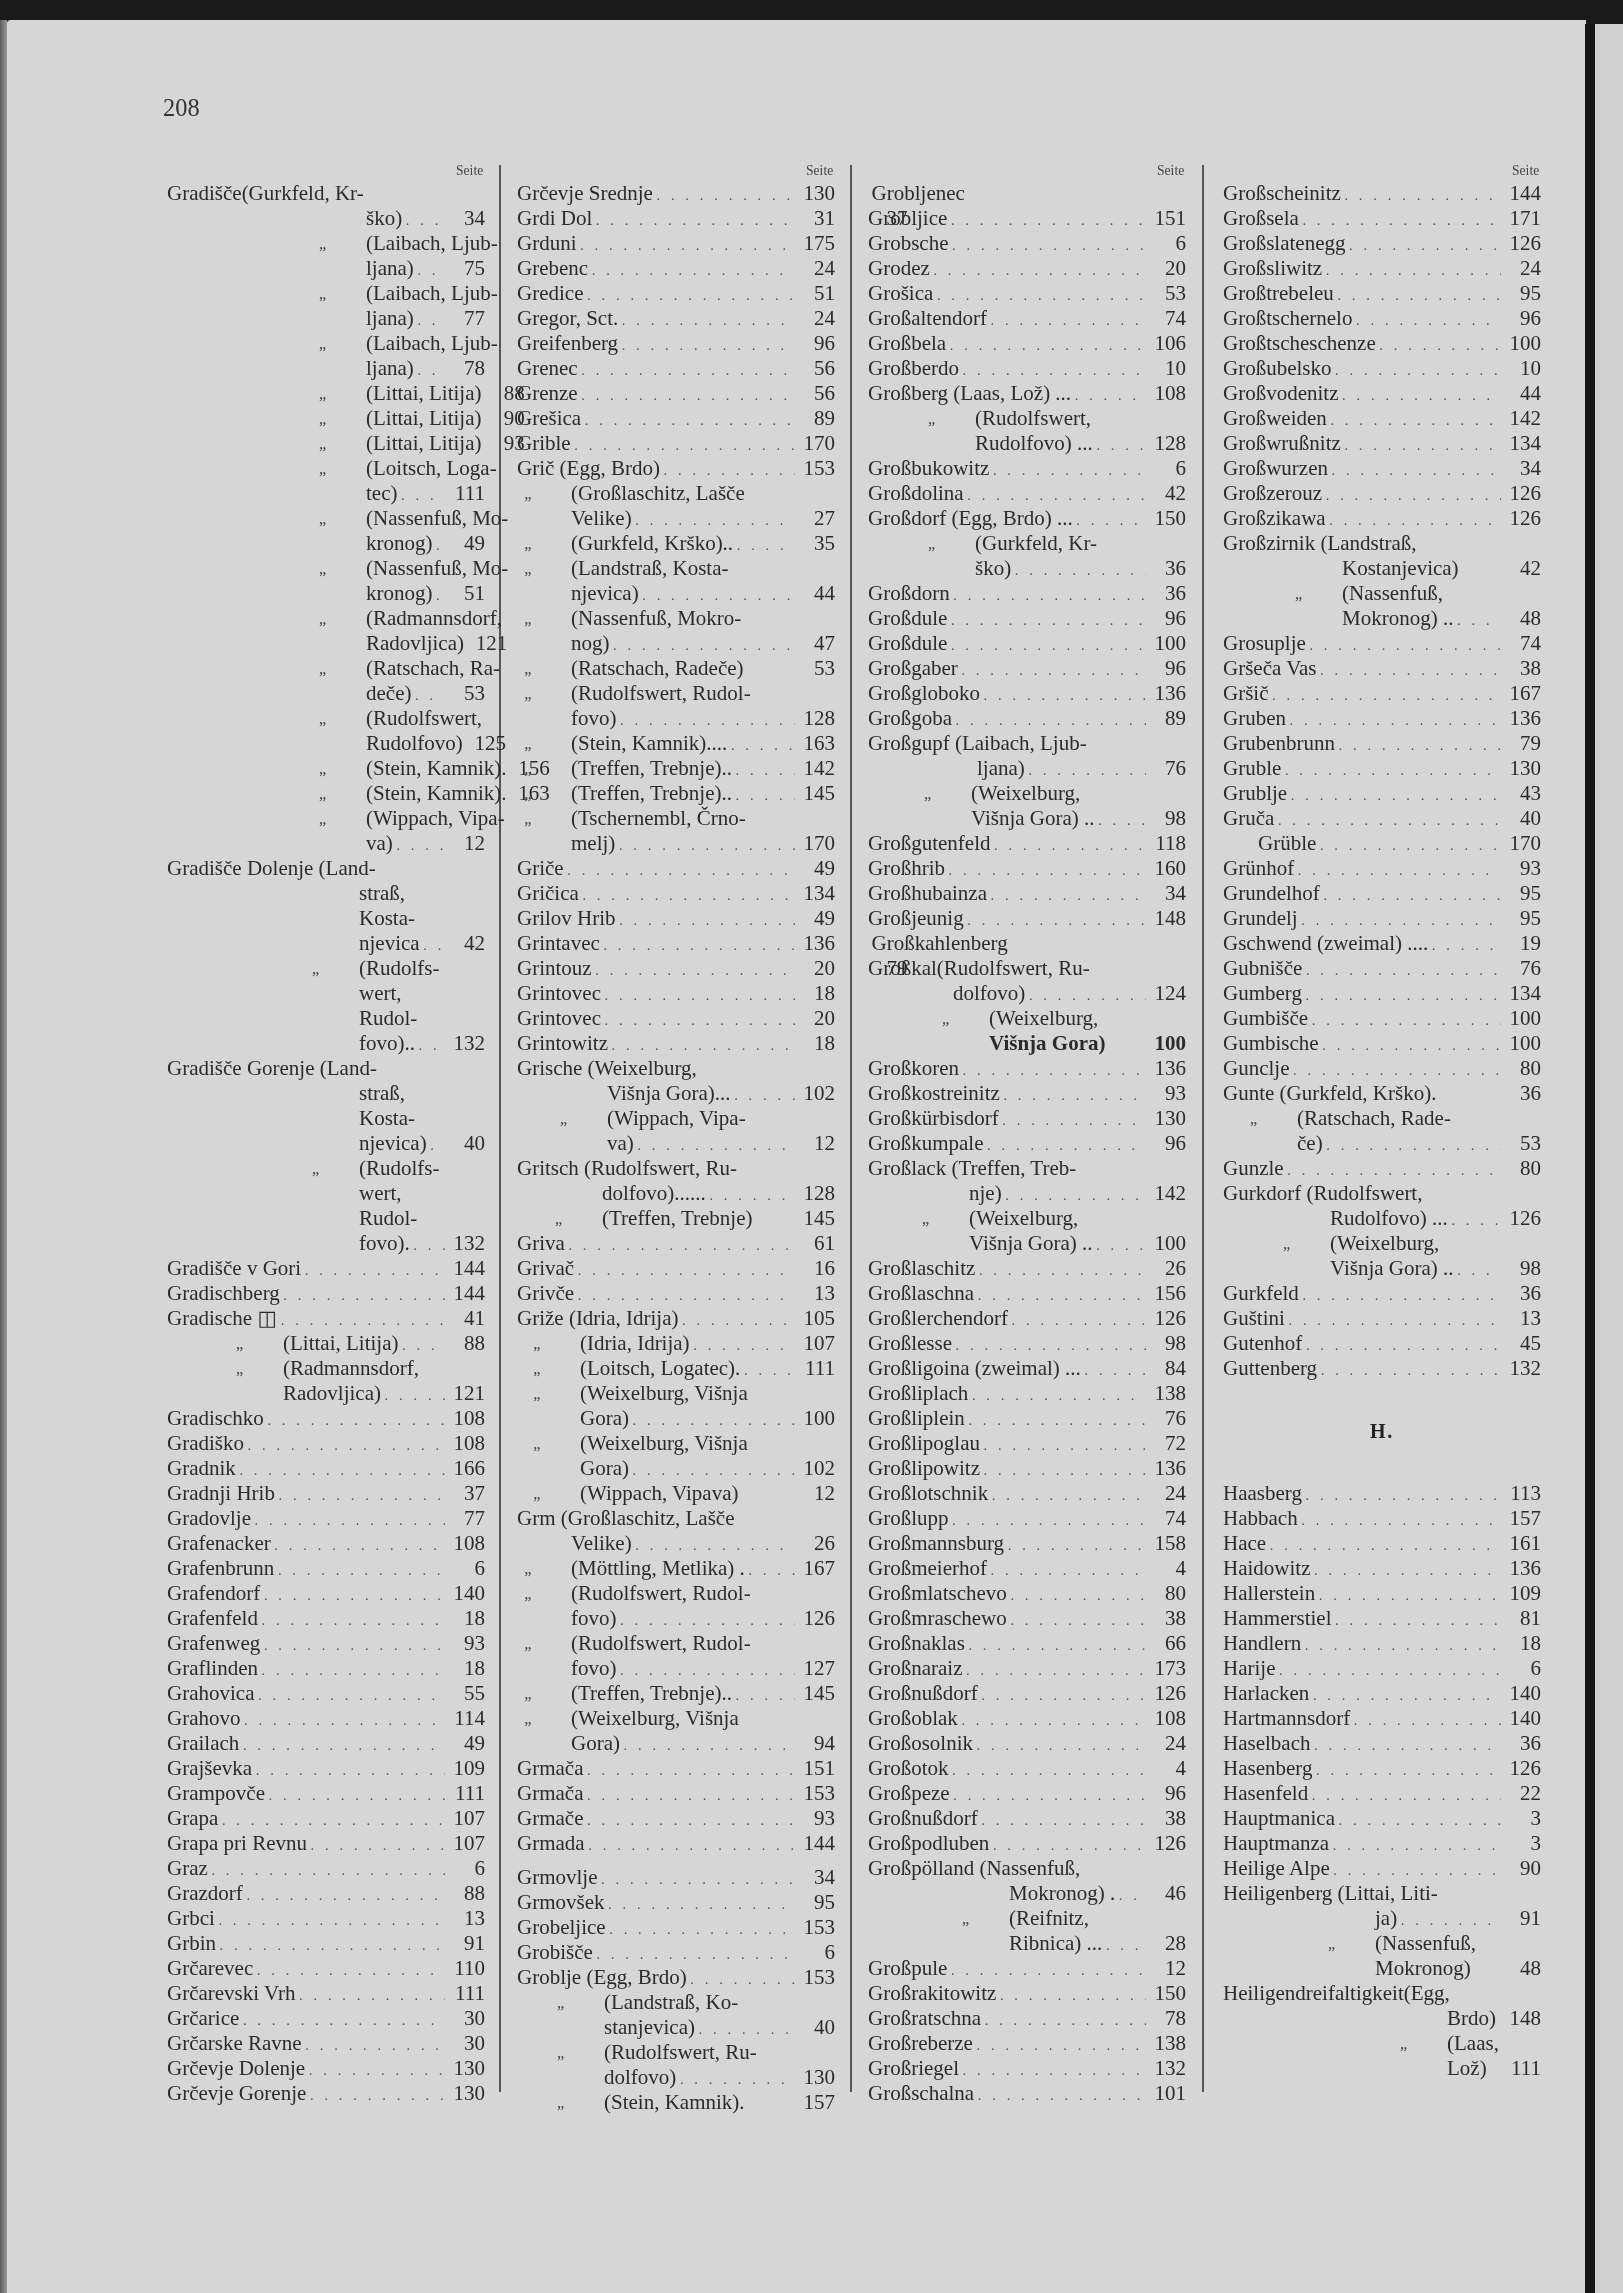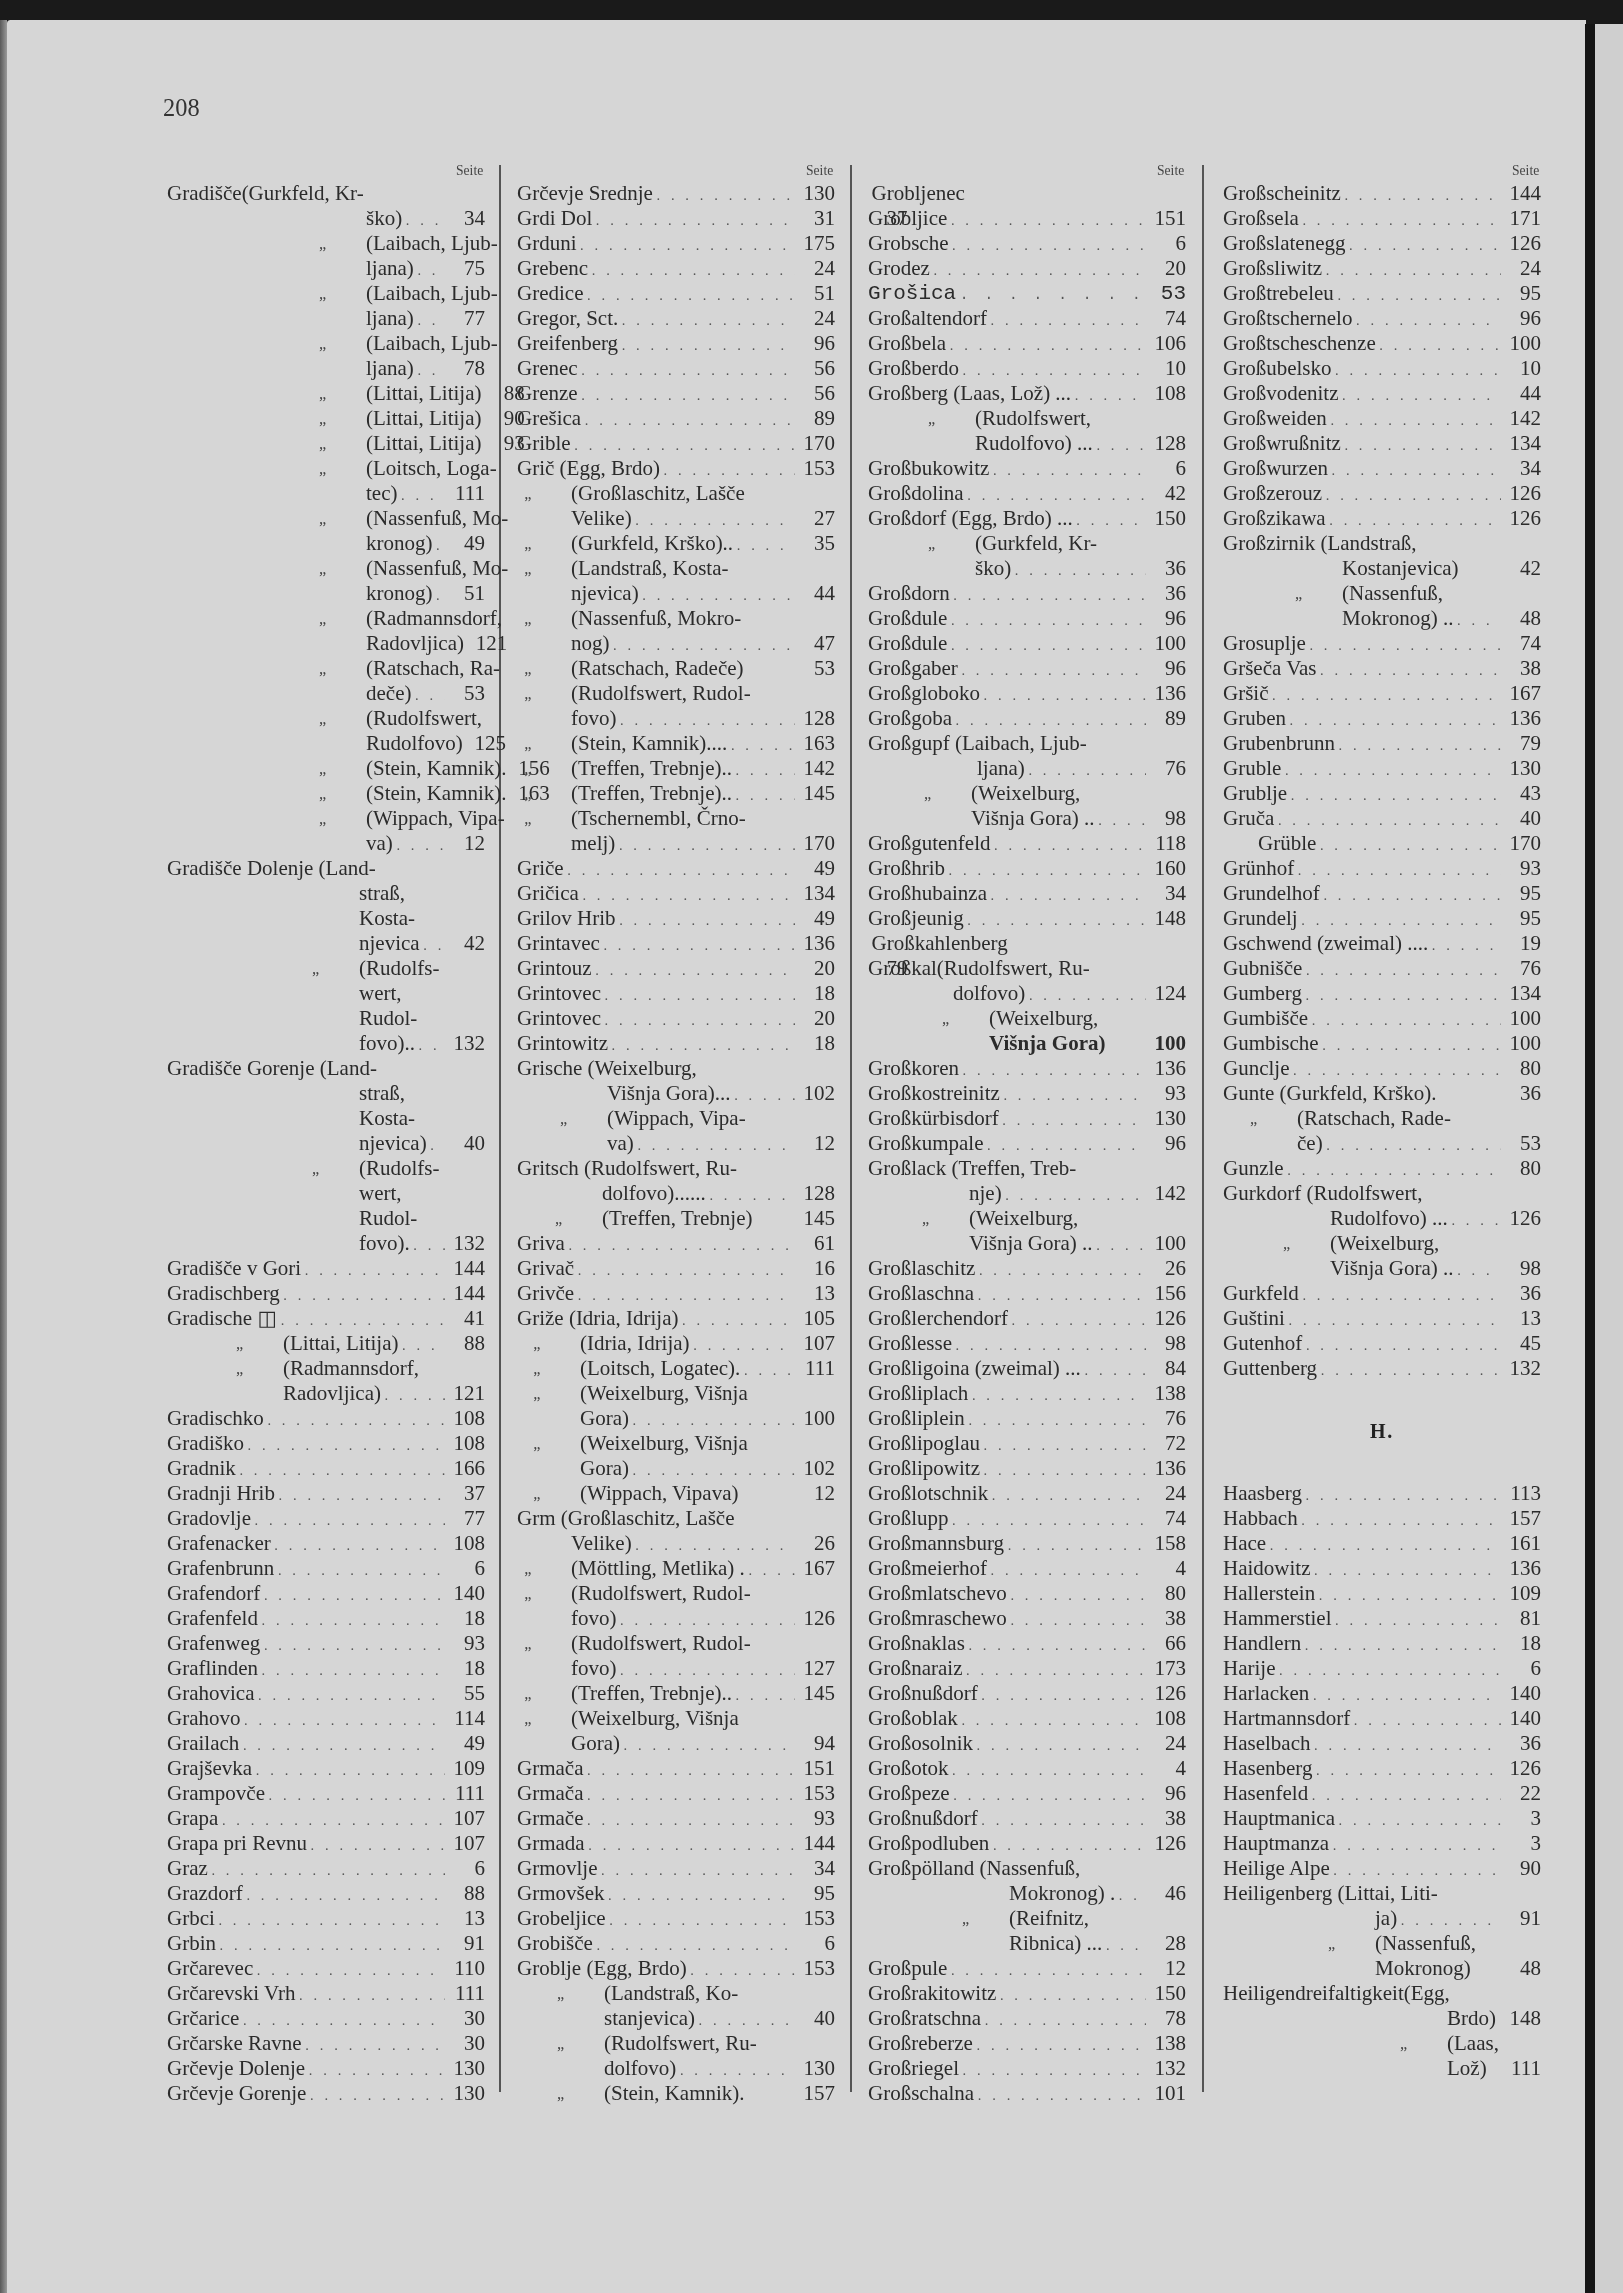--- a/index.html
+++ b/index.html
@@ -769,21 +769,21 @@
       <div class="line" style="padding-left: 0px;">
         <span class="txt">Grmače</span>
         <span class="dots"></span>
         <span class="pg">93</span>
       </div>
       <div class="line" style="padding-left: 0px;">
         <span class="txt">Grmada</span>
         <span class="dots"></span>
         <span class="pg">144</span>
       </div>
-      <div class="line" style="padding-left: 0px;">
+      <div class="line" style="padding-left: 0px; margin-top: 9px;">
         <span class="txt">Grmovlje</span>
         <span class="dots"></span>
         <span class="pg">34</span>
       </div>
       <div class="line" style="padding-left: 0px;">
         <span class="txt">Grmovšek</span>
         <span class="dots"></span>
         <span class="pg">95</span>
       </div>
       <div class="line" style="padding-left: 0px;">
@@ -843,21 +843,21 @@
       <div class="line" style="padding-left: 0px;">
         <span class="txt">Grobsche</span>
         <span class="dots"></span>
         <span class="pg">6</span>
       </div>
       <div class="line" style="padding-left: 0px;">
         <span class="txt">Grodez</span>
         <span class="dots"></span>
         <span class="pg">20</span>
       </div>
-      <div class="line" style="padding-left: 0px; font-family: Liberation Mono, monospace;">
+      <div class="line" style="padding-left: 0px;">
         <span class="txt">Grošica</span>
         <span class="dots"></span>
         <span class="pg">53</span>
       </div>
       <div class="line" style="padding-left: 0px;">
         <span class="txt">Großaltendorf</span>
         <span class="dots"></span>
         <span class="pg">74</span>
       </div>
       <div class="line" style="padding-left: 0px;">

